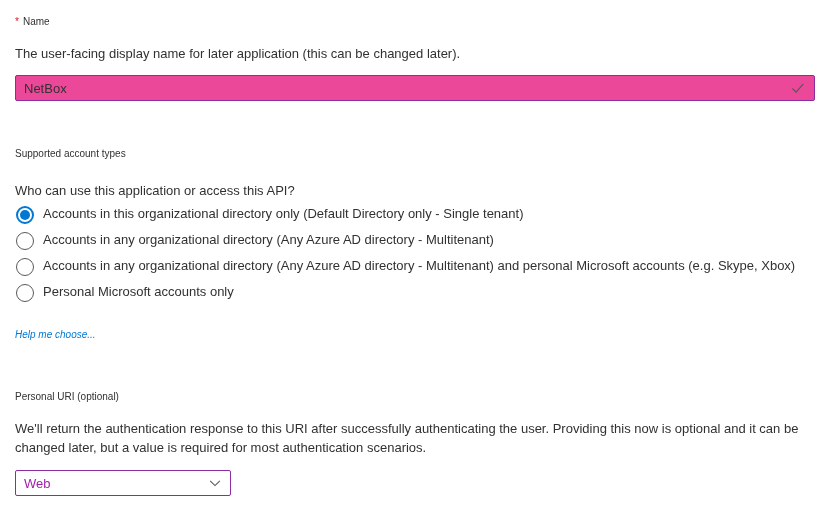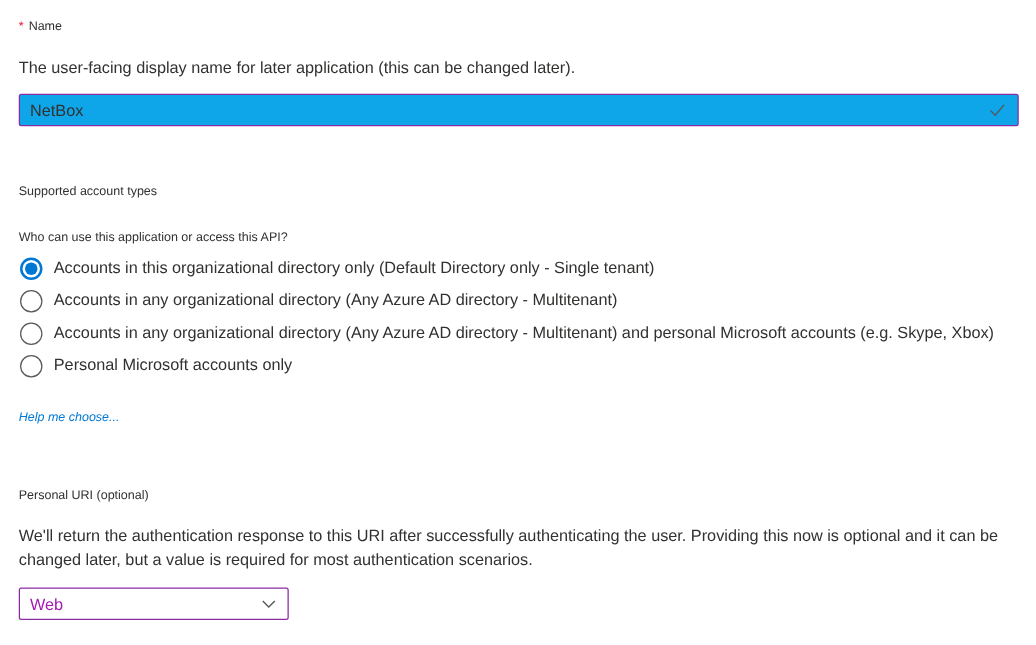--- a/index.html
+++ b/index.html
@@ -18,34 +18,34 @@
 
   .desc {
     font-size: 13px; line-height: 19px; color: #323130; margin-top: 12px;
     max-width: 806px;
   }
 
   .text-field {
     position: relative; margin-top: 12px;
     height: 26px; width: 800px;
     border: 1px solid #8a2da2; border-radius: 2px;
-    display: flex; align-items: center; background: #0ea5e9;
+    display: flex; align-items: center; background: #ec4899;
   }
   .text-field input {
     border: none; outline: none; background: transparent;
     font-family: "Liberation Sans", sans-serif;
     font-size: 13px; color: #323130;
     flex: 1; height: 100%; padding: 0 8px;
   }
   .field-icon {
     flex: 0 0 auto; margin-right: 8px; display: flex; align-items: center;
   }
 
   .section { margin-top: 43px; }
-  .question { font-size: 10px; line-height: 18px; margin-top: 18px; }
+  .question { font-size: 13px; line-height: 18px; margin-top: 18px; }
 
   .radio-group { margin-top: 6px; }
   .radio-row {
     display: flex; align-items: flex-start; height: 26px; cursor: pointer;
   }
   .radio {
     width: 18px; height: 18px; border-radius: 50%;
     border: 1px solid #5a5a5a; background: #fff;
     margin-left: 1px; position: relative; flex: 0 0 auto;
   }

